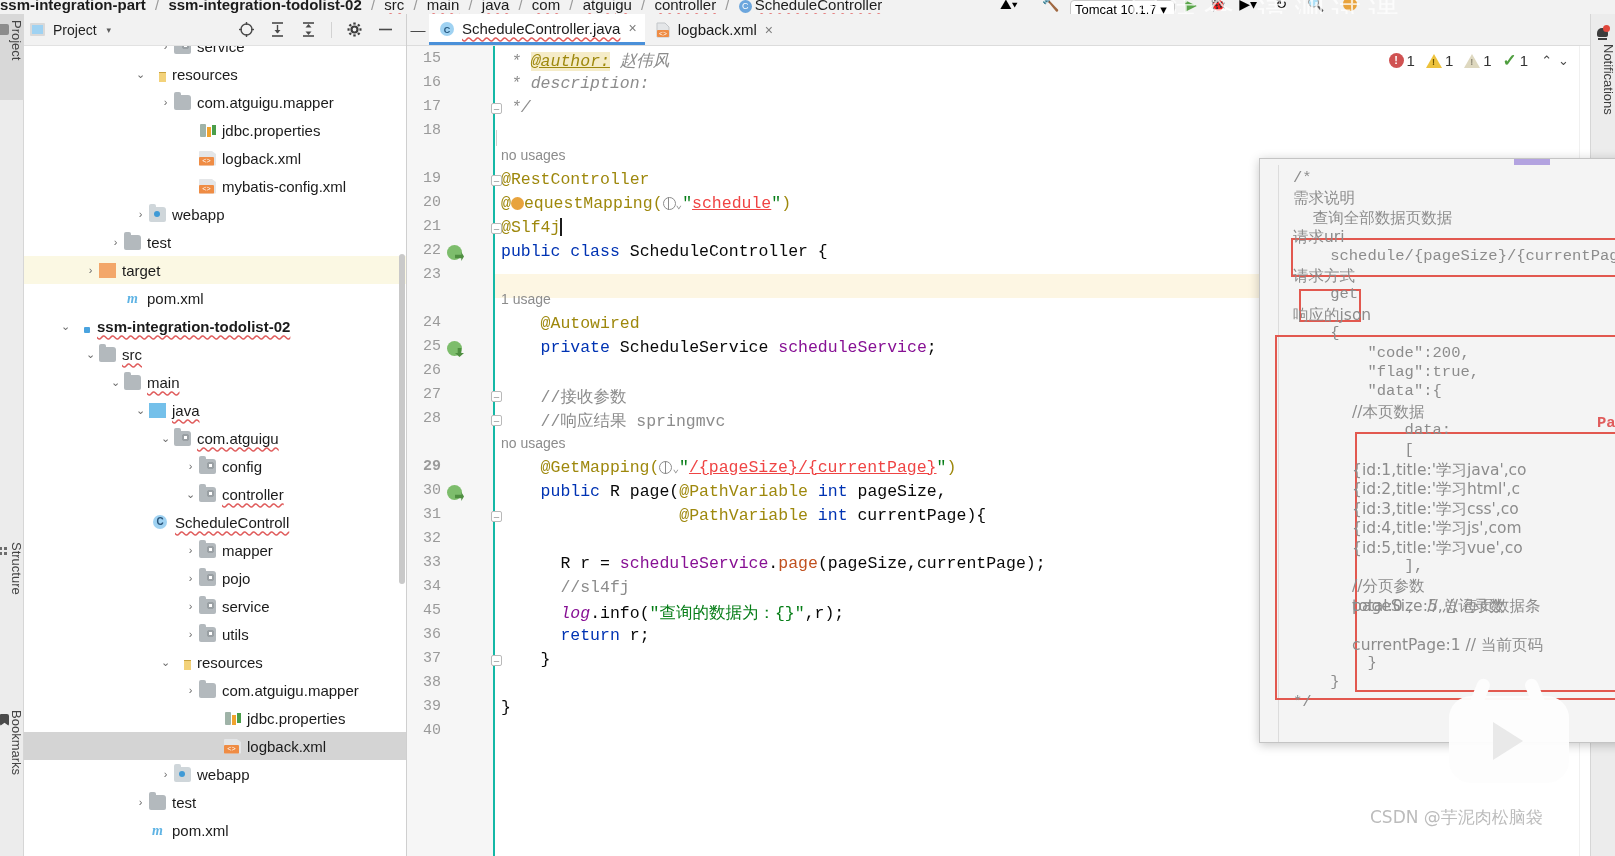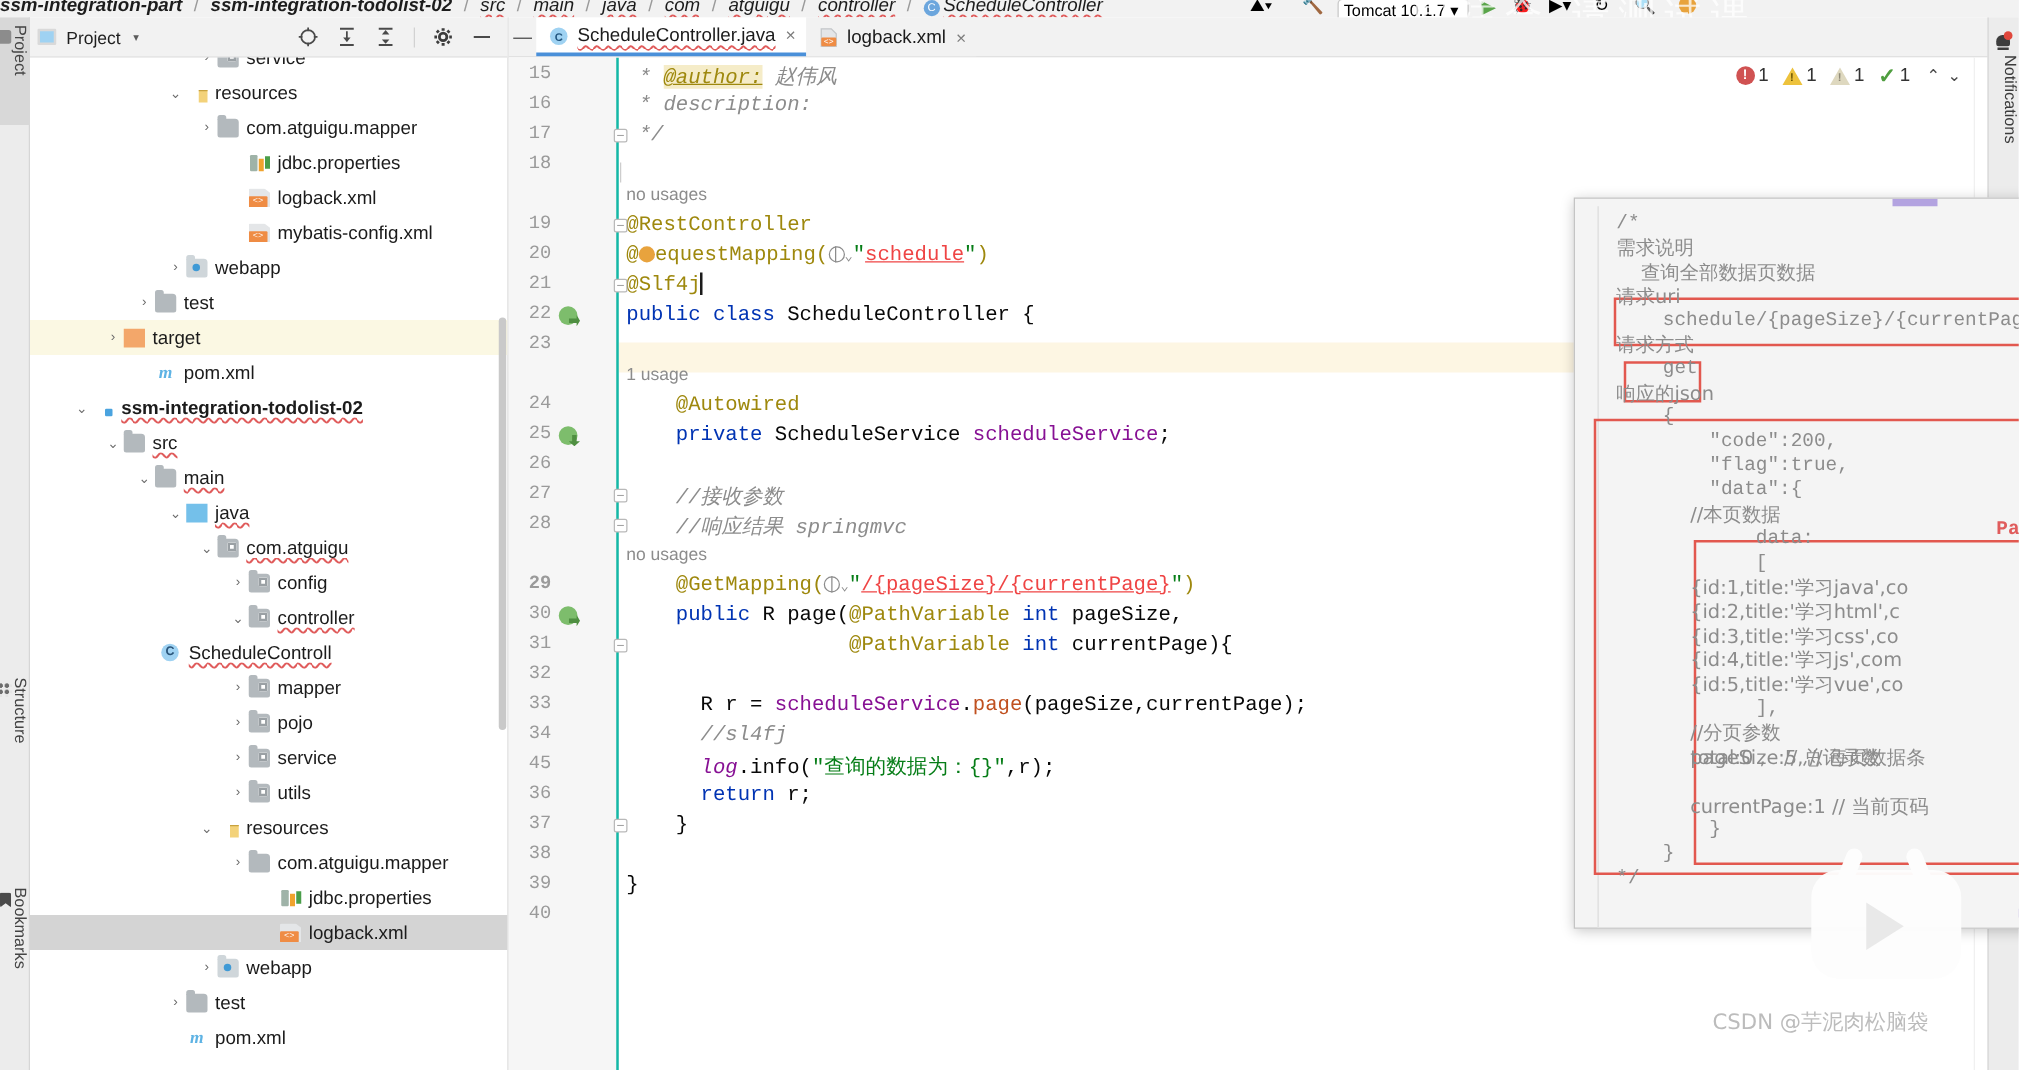--- a/index.html
+++ b/index.html
@@ -9,21 +9,21 @@
     background: #f2f2f2; overflow: hidden;
   }
   #app { position: relative; width: 1615px; height: 856px; background: #f7f8fa; }
 
   
   .breadcrumb-bar {
     position: absolute; top: 0; left: 0; width: 1615px; height: 14px;
     background: #f2f2f2; overflow: hidden; white-space: nowrap;
     font-size: 15px; color: #1c1c1c; line-height: 10px;
   }
-  .breadcrumb-bar .crumb { display: inline-block; vertical-align: top; font-style: italic; }
+  .breadcrumb-bar .crumb { display: inline-block; vertical-align: top; }
   .crumb-strong { font-weight: bold; }
   .crumb-sep { color: #9a9a9a; padding: 0 5px; }
   .crumb-err { text-decoration: underline wavy #e05c5c; text-underline-offset: 2px; }
   .bc-ico { display:inline-block; width:13px; height:13px; border-radius:50%;
             background:#6ca6dd; color:#fff; font-size:9px; text-align:center;
             line-height:13px; vertical-align:top; margin-right:3px;}
 
   
   .toolbar-right {
     position: absolute; top: 0; left: 1000px; width: 615px; height: 16px;
@@ -181,21 +181,21 @@
   .code-lines { position: absolute; top: 0; left: 88px; right: 0; bottom: 0;
         font-family: "Liberation Mono", monospace; font-size: 16.5px; }
   .cl { position: absolute; white-space: pre; left: 6px; }
   .hl-line { position: absolute; left: 0; right: 0; height: 24px; background: #fdf6e3; }
   .hl-band { position: absolute; left: 0; width: 88px; background: #ededed; }
 
   
   .t-kw   { color: #0033b3; }
   .t-ann  { color: #9e880d; }
   .t-str  { color: #067d17; }
-  .t-cmt  { color: #8c8c8c; font-style: italic; }
+  .t-cmt  { color: #8c8c8c; }
   .t-doc  { color: #8c8c8c; font-style: italic; }
   .t-fld  { color: #871094; }
   .t-mth  { color: #c0501f; }
   .t-txt  { color: #080808; }
   .t-param{ color: #9e880d; }
   .t-hint { color: #8c8c8c; font-family:"Liberation Sans",sans-serif; font-size:14px; }
   .t-link { color: #ef4444; text-decoration: underline; }
   .t-doctag { color: #9e880d; background: #f5ecc8; font-style: italic;
               text-decoration: underline; }
   .globe { display:inline-block; width:13px;height:13px;border-radius:50%;
@@ -468,21 +468,21 @@
         <div class="trow" style="padding-left: 158px;">
           <span class="tw">›</span>
           <span class="ficon pkg"></span>
           <span class="tlabel">config</span>
         </div>
         <div class="trow" style="padding-left: 158px;">
           <span class="tw">⌄</span>
           <span class="ficon pkg"></span>
           <span class="tlabel sp-err">controller</span>
         </div>
-        <div class="trow" style="padding-left: 87px;">
+        <div class="trow" style="padding-left: 111px;">
           <span class="tw"></span>
           <span class="ficon javacls"></span>
           <span class="tlabel sp-err">ScheduleControll</span>
         </div>
         <div class="trow" style="padding-left: 158px;">
           <span class="tw">›</span>
           <span class="ficon pkg"></span>
           <span class="tlabel">mapper</span>
         </div>
         <div class="trow" style="padding-left: 158px;">

